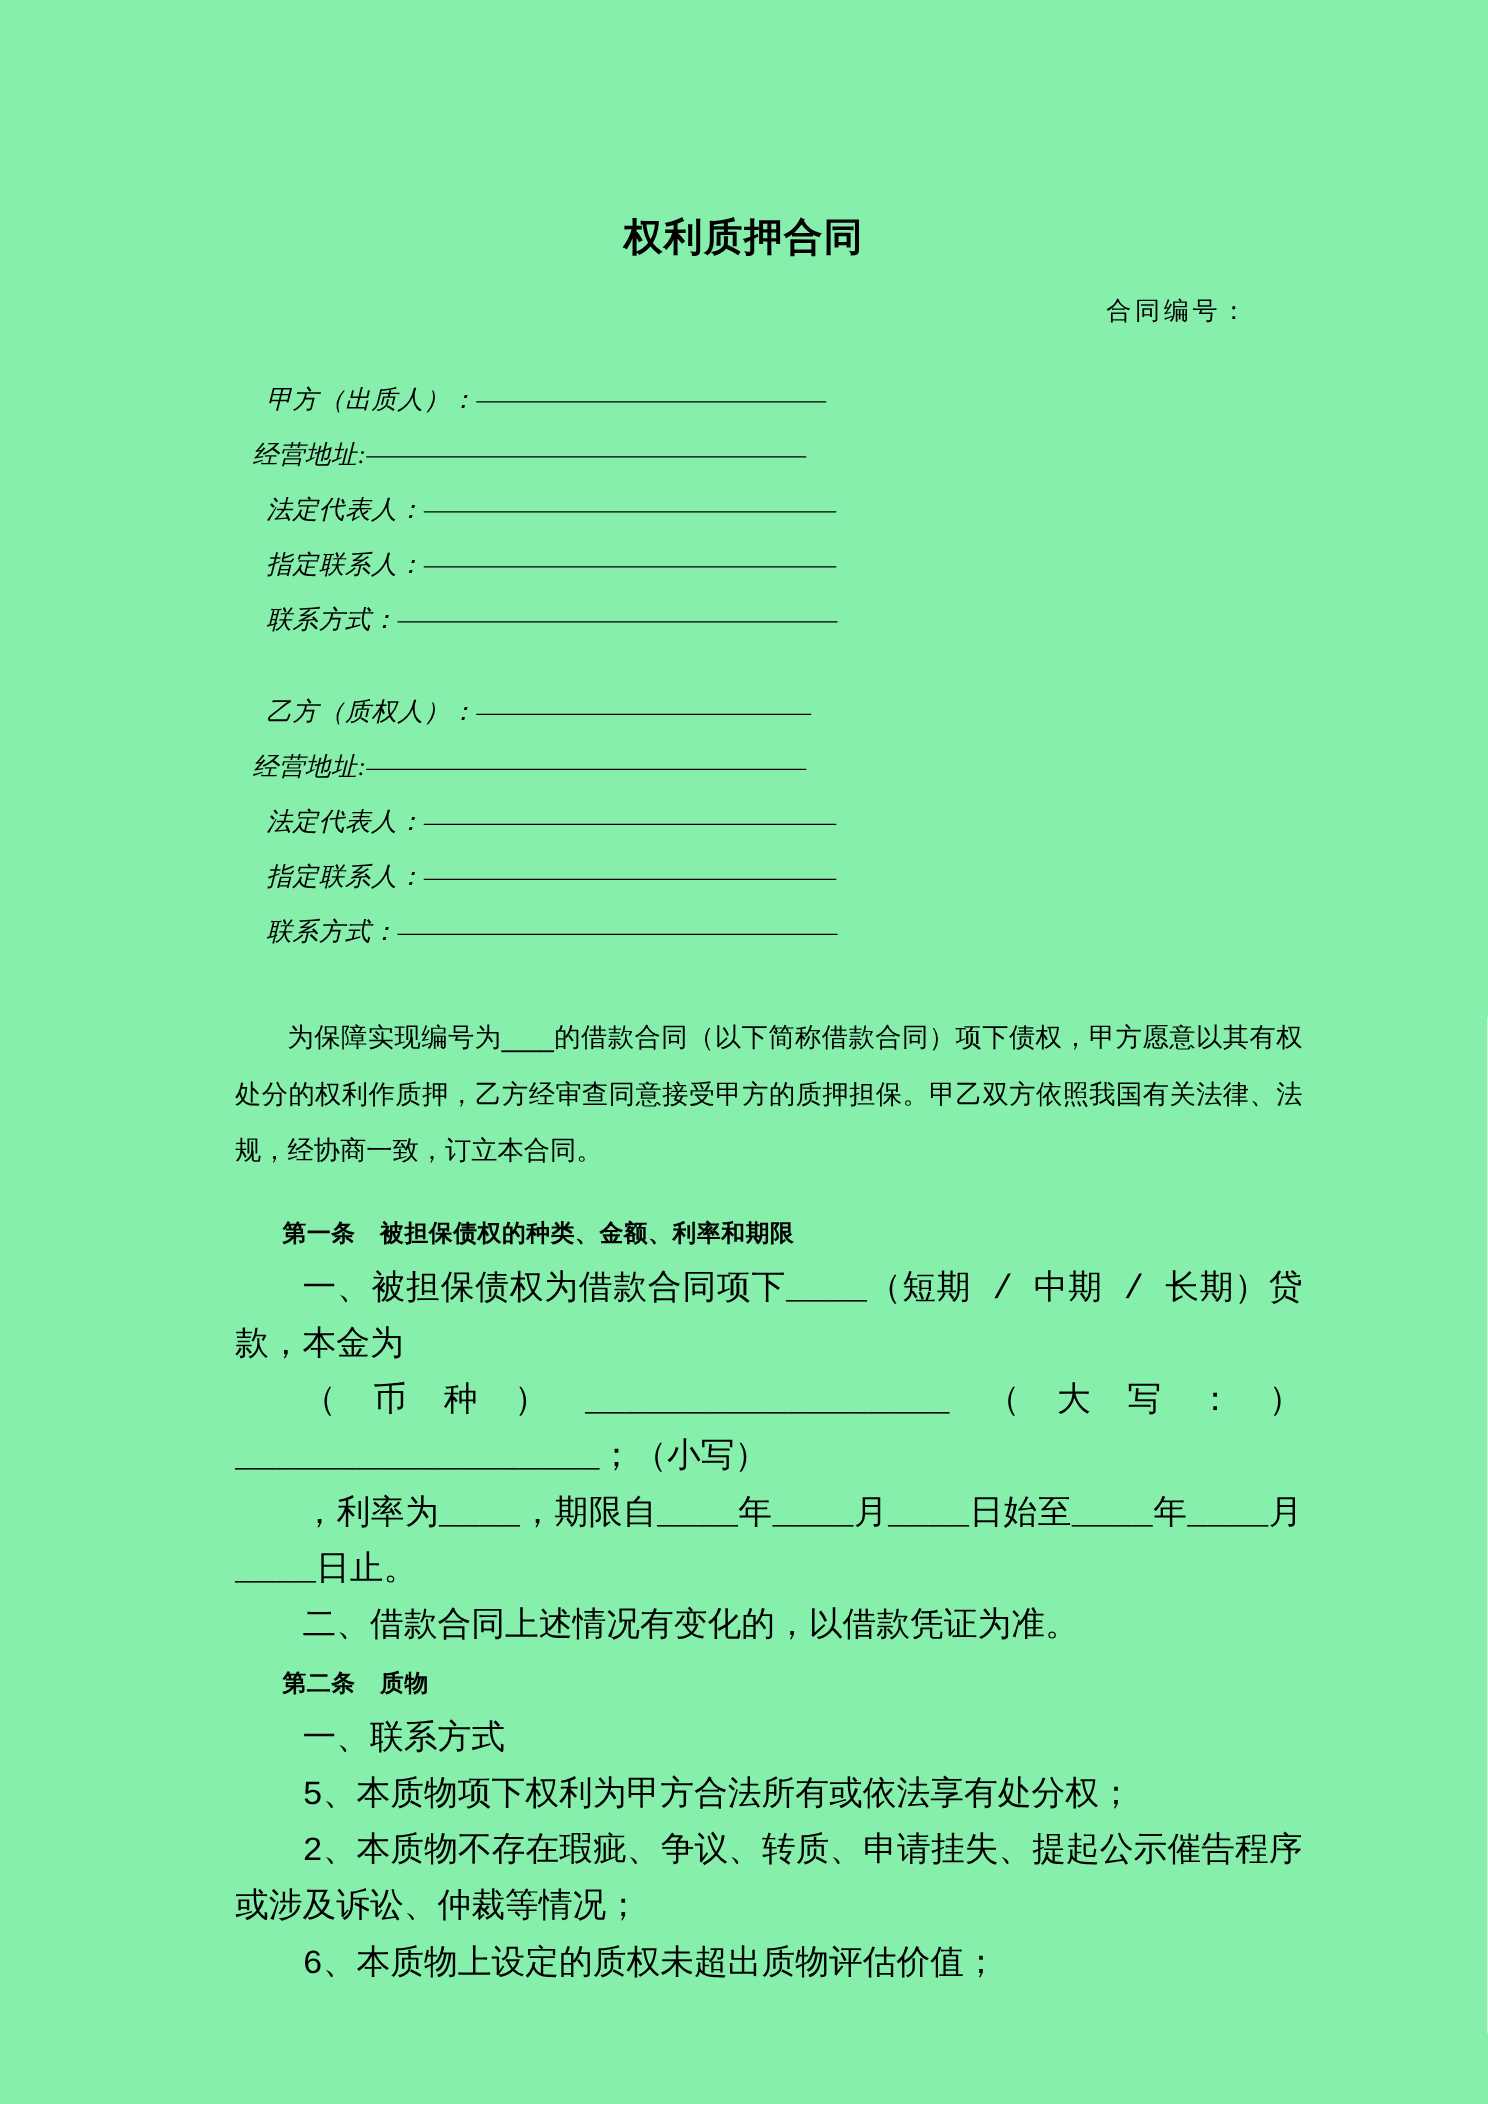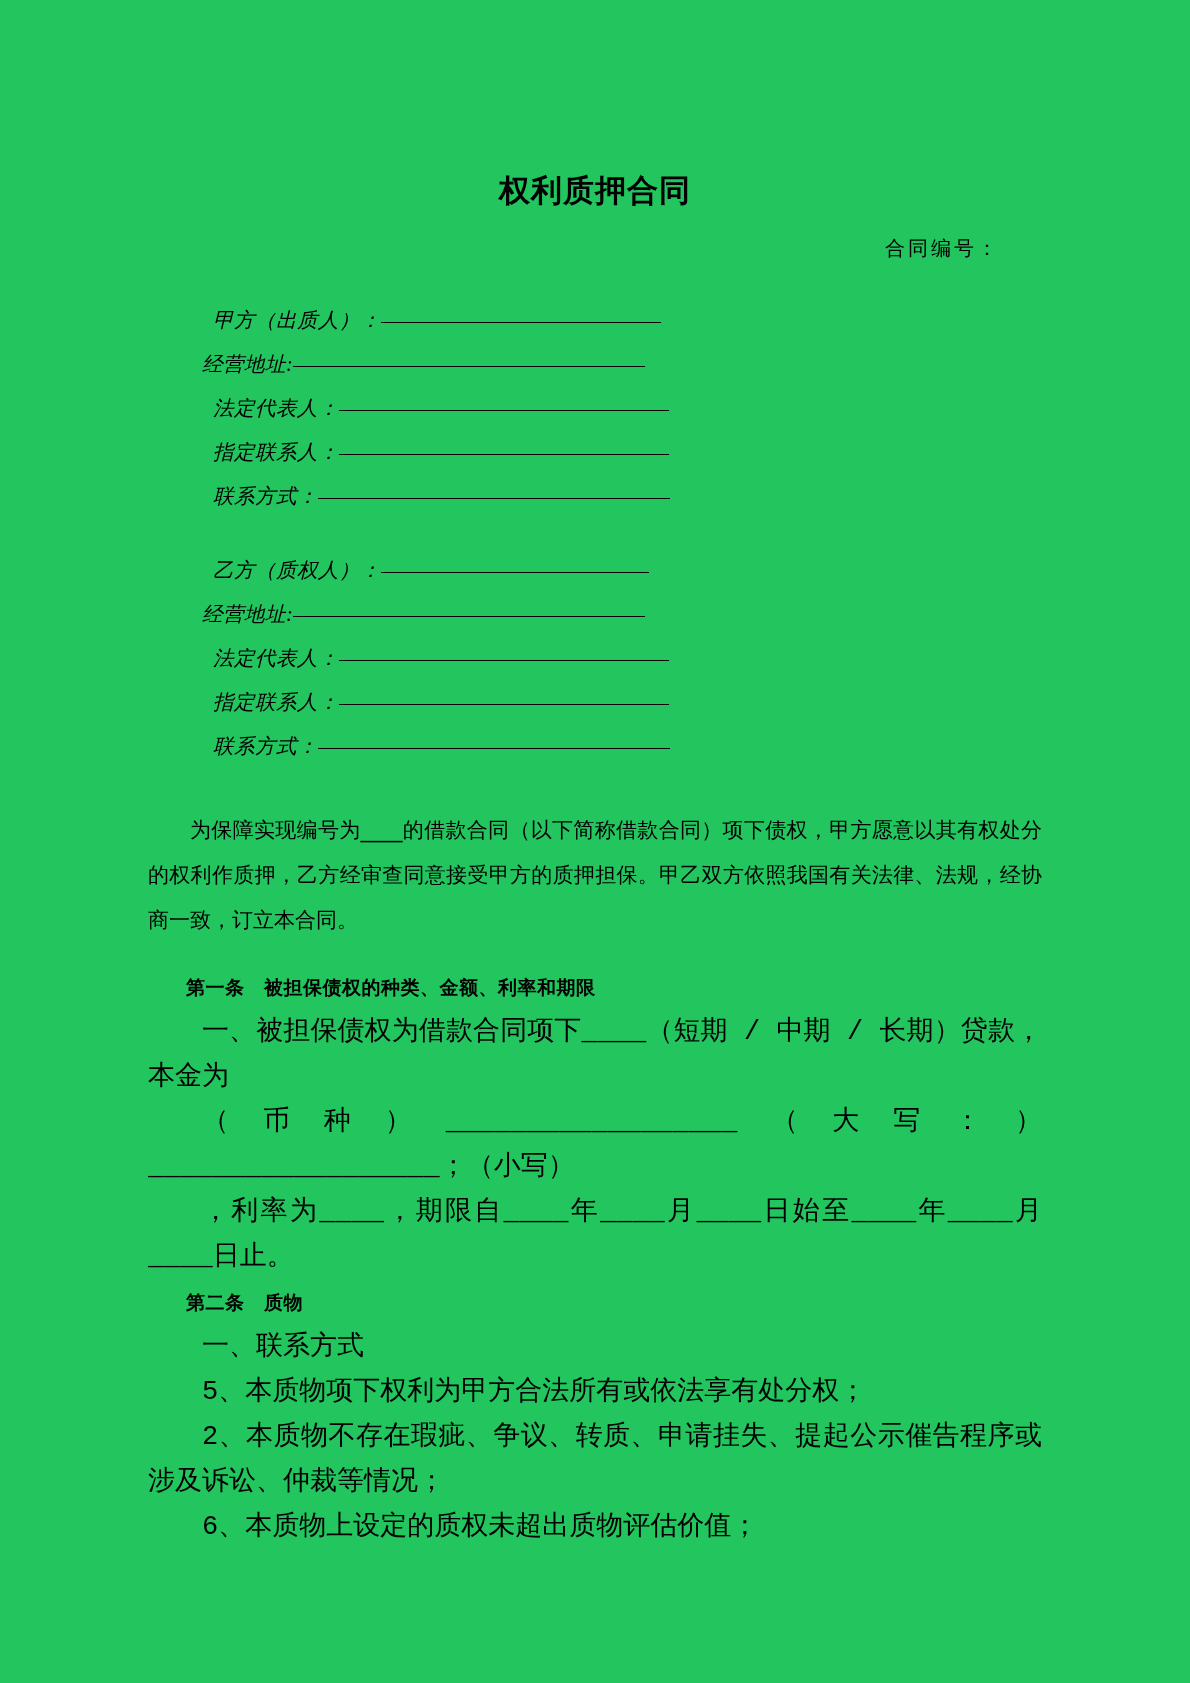--- a/index.html
+++ b/index.html
@@ -9,21 +9,21 @@
   }
   body {
     font-family: "Liberation Serif", "DejaVu Serif", serif;
     color: #000000;
   }
   .page {
     position: relative;
     width: 1190px;
     height: 1683px;
     margin: 0 auto;
-    background: #22c55e;
+    background: #86efac;
     box-sizing: border-box;
     overflow: hidden;
   }
   
   .doc-title {
     text-align: center;
     font-family: "DejaVu Sans", "Liberation Sans", sans-serif;
     font-weight: bold;
     font-size: 31px;
     letter-spacing: 1px;
@@ -62,20 +62,21 @@
     vertical-align: 4px;
     height: 0;
   }
   .gap { margin-top: 30px; }
 
   
   .body-wrap {
     margin-top: 40px;
     padding-left: 148px;
     padding-right: 148px;
+    margin-left: 40px;
   }
   .para {
     font-family: "DejaVu Sans", "Liberation Sans", sans-serif;
     font-size: 21px;
     line-height: 45px;
     text-align: justify;
     text-justify: inter-ideograph;
     margin: 0;
     text-indent: 2em;
   }
@@ -156,20 +157,21 @@
 
     <p class="para">为保障实现编号为____的借款合同（以下简称借款合同）项下债权，甲方愿意以其有权处分的权利作质押，乙方经审查同意接受甲方的质押担保。甲乙双方依照我国有关法律、法规，经协商一致，订立本合同。</p>
 
     <div class="spacer-sm"></div>
 
     <p class="section-head">第一条　被担保债权的种类、金额、利率和期限</p>
 
     <p class="clause-item">一、被担保债权为借款合同项下____（短期 / 中期 / 长期）贷款，本金为</p>
     <p class="clause-item noindent">（币种）__________________（大写：）__________________；（小写）</p>
     <p class="clause-item noindent">，利率为____，期限自____年____月____日始至____年____月____日止。</p>
+    <p class="clause-item">二、借款合同上述情况有变化的，以借款凭证为准。</p>
 
     <p class="section-head">第二条　质物</p>
 
     <p class="clause-item">一、联系方式</p>
     <p class="clause-item">5、本质物项下权利为甲方合法所有或依法享有处分权；</p>
     <p class="clause-item">2、本质物不存在瑕疵、争议、转质、申请挂失、提起公示催告程序或涉及诉讼、仲裁等情况；</p>
     <p class="clause-item">6、本质物上设定的质权未超出质物评估价值；</p>
 
   </div>
 

